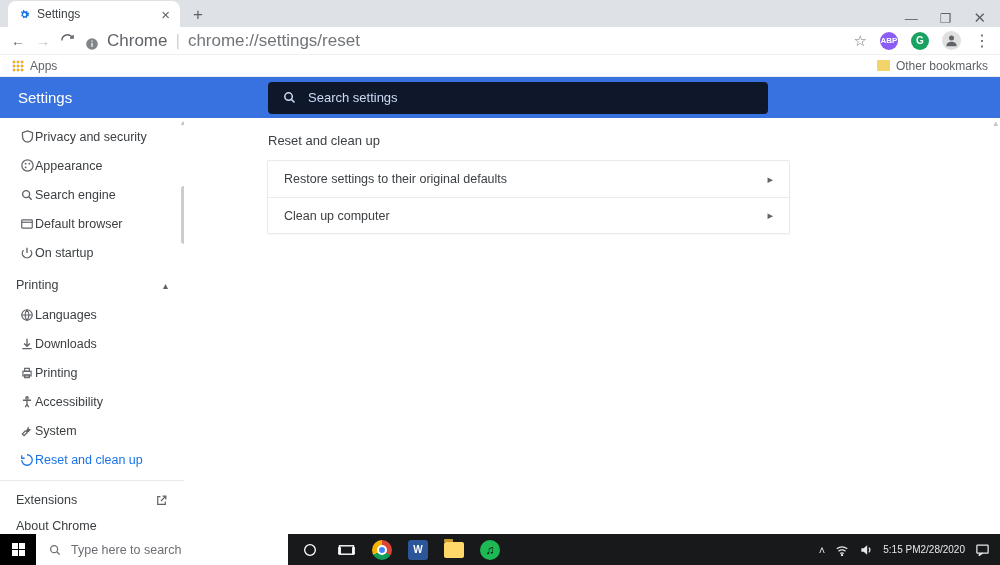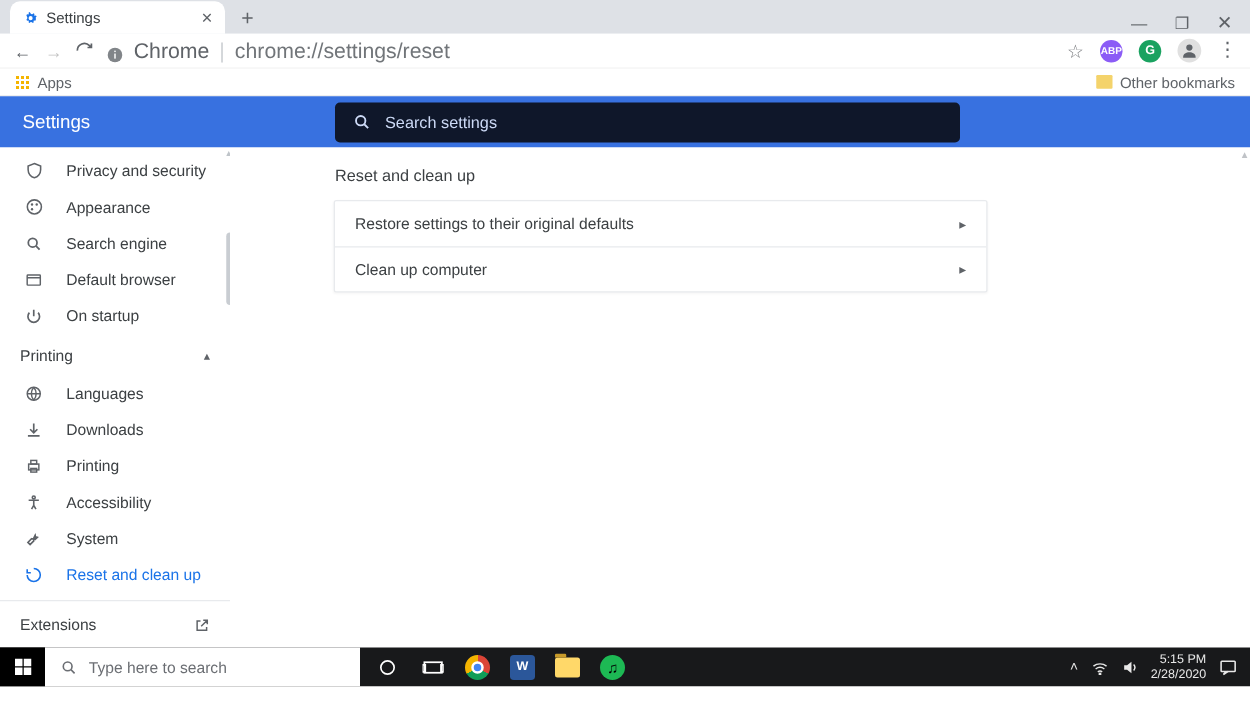--- a/index.html
+++ b/index.html
@@ -38,49 +38,49 @@
     .folder{width:13px;height:11px;background:#f4d36b;border-radius:1px;}
 
     
     .blue-header{height:41px;background:#3871e0;display:flex;align-items:center;}
     .blue-header .title{color:#fff;font-size:15px;font-weight:500;padding-left:18px;width:268px;}
     .search-pill{height:32px;width:500px;background:#0f172a;border-radius:4px;display:flex;align-items:center;gap:11px;padding:0 14px;color:#cddaf6;font-size:13px;}
 
     
     .content{display:flex;height:440px;position:relative;}
     .sidebar{width:184px;background:#fff;padding-top:4px;position:relative;}
-    .side-item{display:flex;align-items:center;gap:18px;height:29px;padding-left:19px;font-size:12.5px;color:#3c4043;}
+    .side-item{display:flex;align-items:center;height:29px;padding-left:19px;font-size:12.5px;color:#3c4043;}
     .side-item .ico{width:16px;text-align:center;color:#5f6368;font-size:13px;display:inline-flex;align-items:center;justify-content:center;}
     .side-item.active{color:#1a73e8;}
     .side-item.active .ico{color:#1a73e8;}
     .side-section{padding:11px 16px 8px 16px;font-size:12.5px;color:#3c4043;display:flex;align-items:center;}
     .side-section .chev{margin-left:auto;font-size:10px;color:#5f6368;}
     .side-divider{height:1px;background:#e8eaed;margin:6px 0;}
     .scroll-thumb{position:absolute;top:68px;right:-3px;width:6px;height:58px;background:#c9cdd2;border-radius:3px;}
     .scroll-top{position:absolute;top:0;right:-3px;width:6px;height:6px;color:#bfc4c9;font-size:8px;}
 
     .main{flex:1;background:#fff;padding:15px 0 0 0;position:relative;}
     .main-scroll{position:absolute;top:0;right:2px;color:#c0c3c7;font-size:9px;}
     .section-title{font-size:13px;color:#3c4043;margin-left:84px;margin-bottom:12px;}
     .card{width:523px;margin-left:83px;border:1px solid #e8eaed;border-radius:2px;background:#fff;box-shadow:0 1px 2px rgba(0,0,0,.04);}
     .card-row{height:36px;display:flex;align-items:center;padding:0 16px;font-size:12.5px;color:#3c4043;}
     .card-row + .card-row{border-top:1px solid #e8eaed;}
     .card-row .arrow{margin-left:auto;font-size:11px;color:#5f6368;}
     .extension-launch{position:absolute;right:0;top:1px;}
 
     
-    .taskbar{position:absolute;left:0;right:0;bottom:16px;height:31px;background:#18191b;display:flex;align-items:center;color:#fff;}
+    .taskbar{position:absolute;left:0;right:0;bottom:0;height:31px;background:#18191b;display:flex;align-items:center;color:#fff;}
     .start{width:36px;height:31px;background:#000;display:flex;align-items:center;justify-content:center;}
     .win-logo{display:grid;grid-template-columns:6px 6px;grid-template-rows:6px 6px;gap:1px;}
     .win-logo span{background:#fff;}
     .searchbox{height:31px;width:252px;background:#fff;color:#6b6e73;display:flex;align-items:center;gap:9px;padding:0 12px;font-size:12.5px;}
     .task-icons{display:flex;align-items:center;gap:0;margin-left:4px;}
     .task-btn{width:36px;height:31px;display:flex;align-items:center;justify-content:center;}
     .tray{margin-left:auto;display:flex;align-items:center;gap:10px;padding-right:10px;font-size:11px;color:#e8e8e8;}
-    .clock{display:flex;flex-direction:column;align-items:flex-end;line-height:12px;font-size:10px;}
+    .clock{display:flex;align-items:flex-end;line-height:12px;font-size:10px;}
     .chrome-circle{width:20px;height:20px;border-radius:50%;background:conic-gradient(#db4437 0 120deg,#0f9d58 120deg 240deg,#f4b400 240deg 360deg);position:relative;}
     .chrome-circle::after{content:"";position:absolute;inset:5px;background:#4285f4;border-radius:50%;border:2px solid #fff;}
     .word{width:20px;height:20px;background:#2b579a;border-radius:3px;color:#fff;font-size:10px;font-weight:bold;display:flex;align-items:center;justify-content:center;}
     .explorer{width:20px;height:16px;background:#ffd869;border-radius:2px;position:relative;}
     .explorer::before{content:"";position:absolute;top:-3px;left:0;width:9px;height:3px;background:#c79a2a;border-radius:1px 1px 0 0;}
     .spotify{width:20px;height:20px;background:#1db954;border-radius:50%;color:#000;display:flex;align-items:center;justify-content:center;font-size:12px;}
 
     svg{display:block;}
   </style>
 </head>

